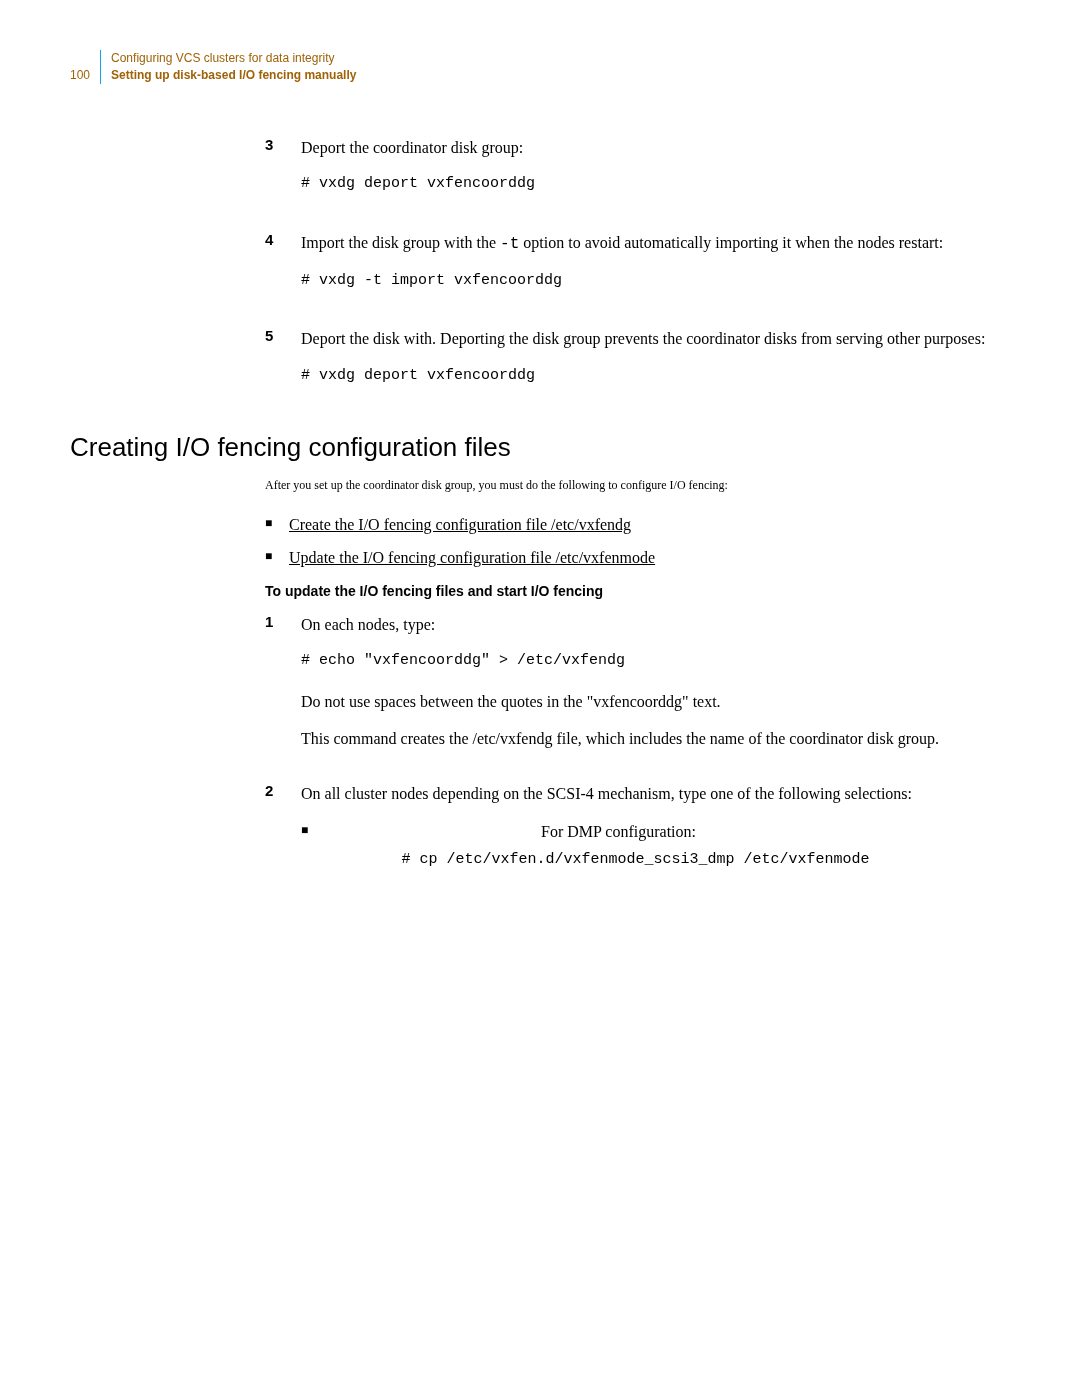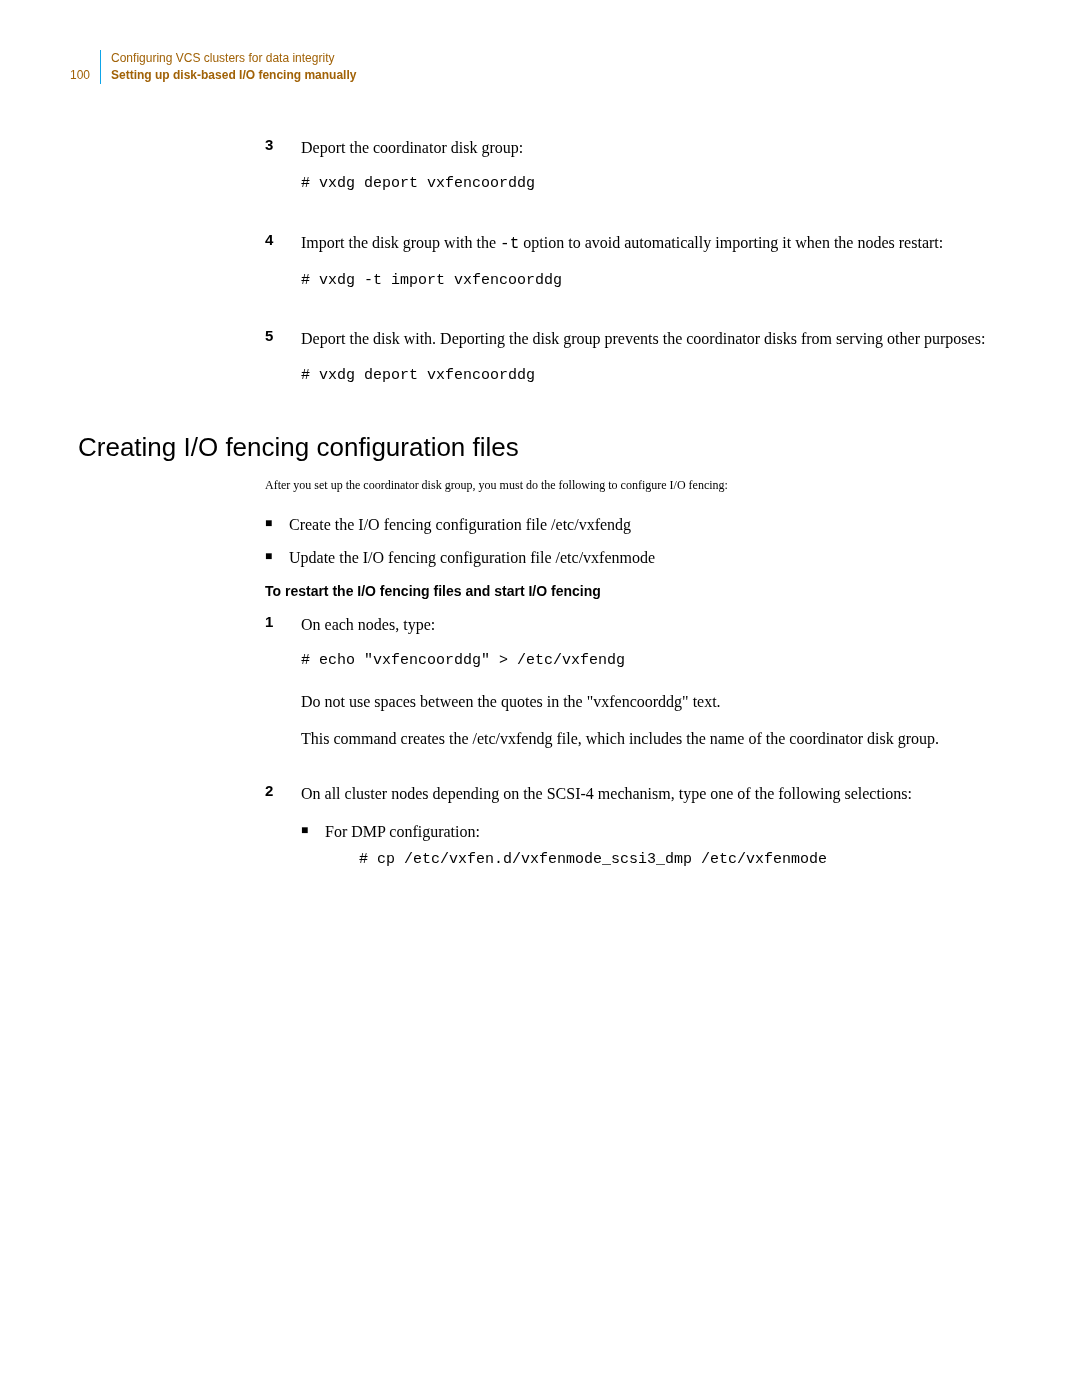--- a/index.html
+++ b/index.html
@@ -65,35 +65,36 @@
   .mono-hash {
     font-family: 'Courier New', Courier, monospace;
   }
   .mono-inline {
     font-family: 'Courier New', Courier, monospace;
   }
   .h2 {
     font-family: Verdana, Geneva, sans-serif;
     font-size: 26px;
     font-weight: normal;
-    margin: 28px 0 14px 8px;
+    margin: 28px 0 14px 0;
     padding-left: 0;
   }
   .body-indent {
     padding-left: 195px;
   }
   .plain-p {
     font-size: 12px;
     line-height: 1.45;
     margin: 0 0 14px 0;
   }
   .bullets {
     list-style: none;
     padding: 0;
     margin: 18px 0 14px 0;
+    text-decoration: underline;
   }
   .bullets li {
     font-size: 16px;
     line-height: 1.45;
     padding-left: 24px;
     position: relative;
     margin-bottom: 10px;
   }
   .bullets li::before {
     content: "■";
@@ -106,20 +107,21 @@
     list-style: none;
     padding: 0;
     margin: 10px 0 0 0;
   }
   .sub-bullets li {
     font-size: 16px;
     line-height: 1.45;
     padding-left: 24px;
     position: relative;
     margin-bottom: 12px;
+    text-align: center;
   }
   .sub-bullets li::before {
     content: "■";
     position: absolute;
     left: 0;
     top: 2px;
     font-size: 12px;
   }
   .subhead {
     font-family: Verdana, Geneva, sans-serif;
@@ -180,21 +182,21 @@
 
   <div class="body-indent">
 
     <p class="plain-p">After you set up the coordinator disk group, you must do the following to configure I/O fencing:</p>
 
     <ul class="bullets">
       <li>Create the I/O fencing configuration file /etc/vxfendg</li>
       <li>Update the I/O fencing configuration file /etc/vxfenmode</li>
     </ul>
 
-    <div class="subhead">To restart the I/O fencing files and start I/O fencing</div>
+    <div class="subhead">To update the I/O fencing files and start I/O fencing</div>
 
     <div class="step">
       <div class="step-num">1</div>
       <div class="step-body">
         <p>On each nodes, type:</p>
         <div class="code"><span class="mono-hash"># </span><span class="bold">echo "vxfencoorddg" &gt; /etc/vxfendg</span></div>
         <p>Do not use spaces between the quotes in the "vxfencoorddg" text.</p>
         <p>This command creates the /etc/vxfendg file, which includes the name of the coordinator disk group.</p>
       </div>
     </div>

